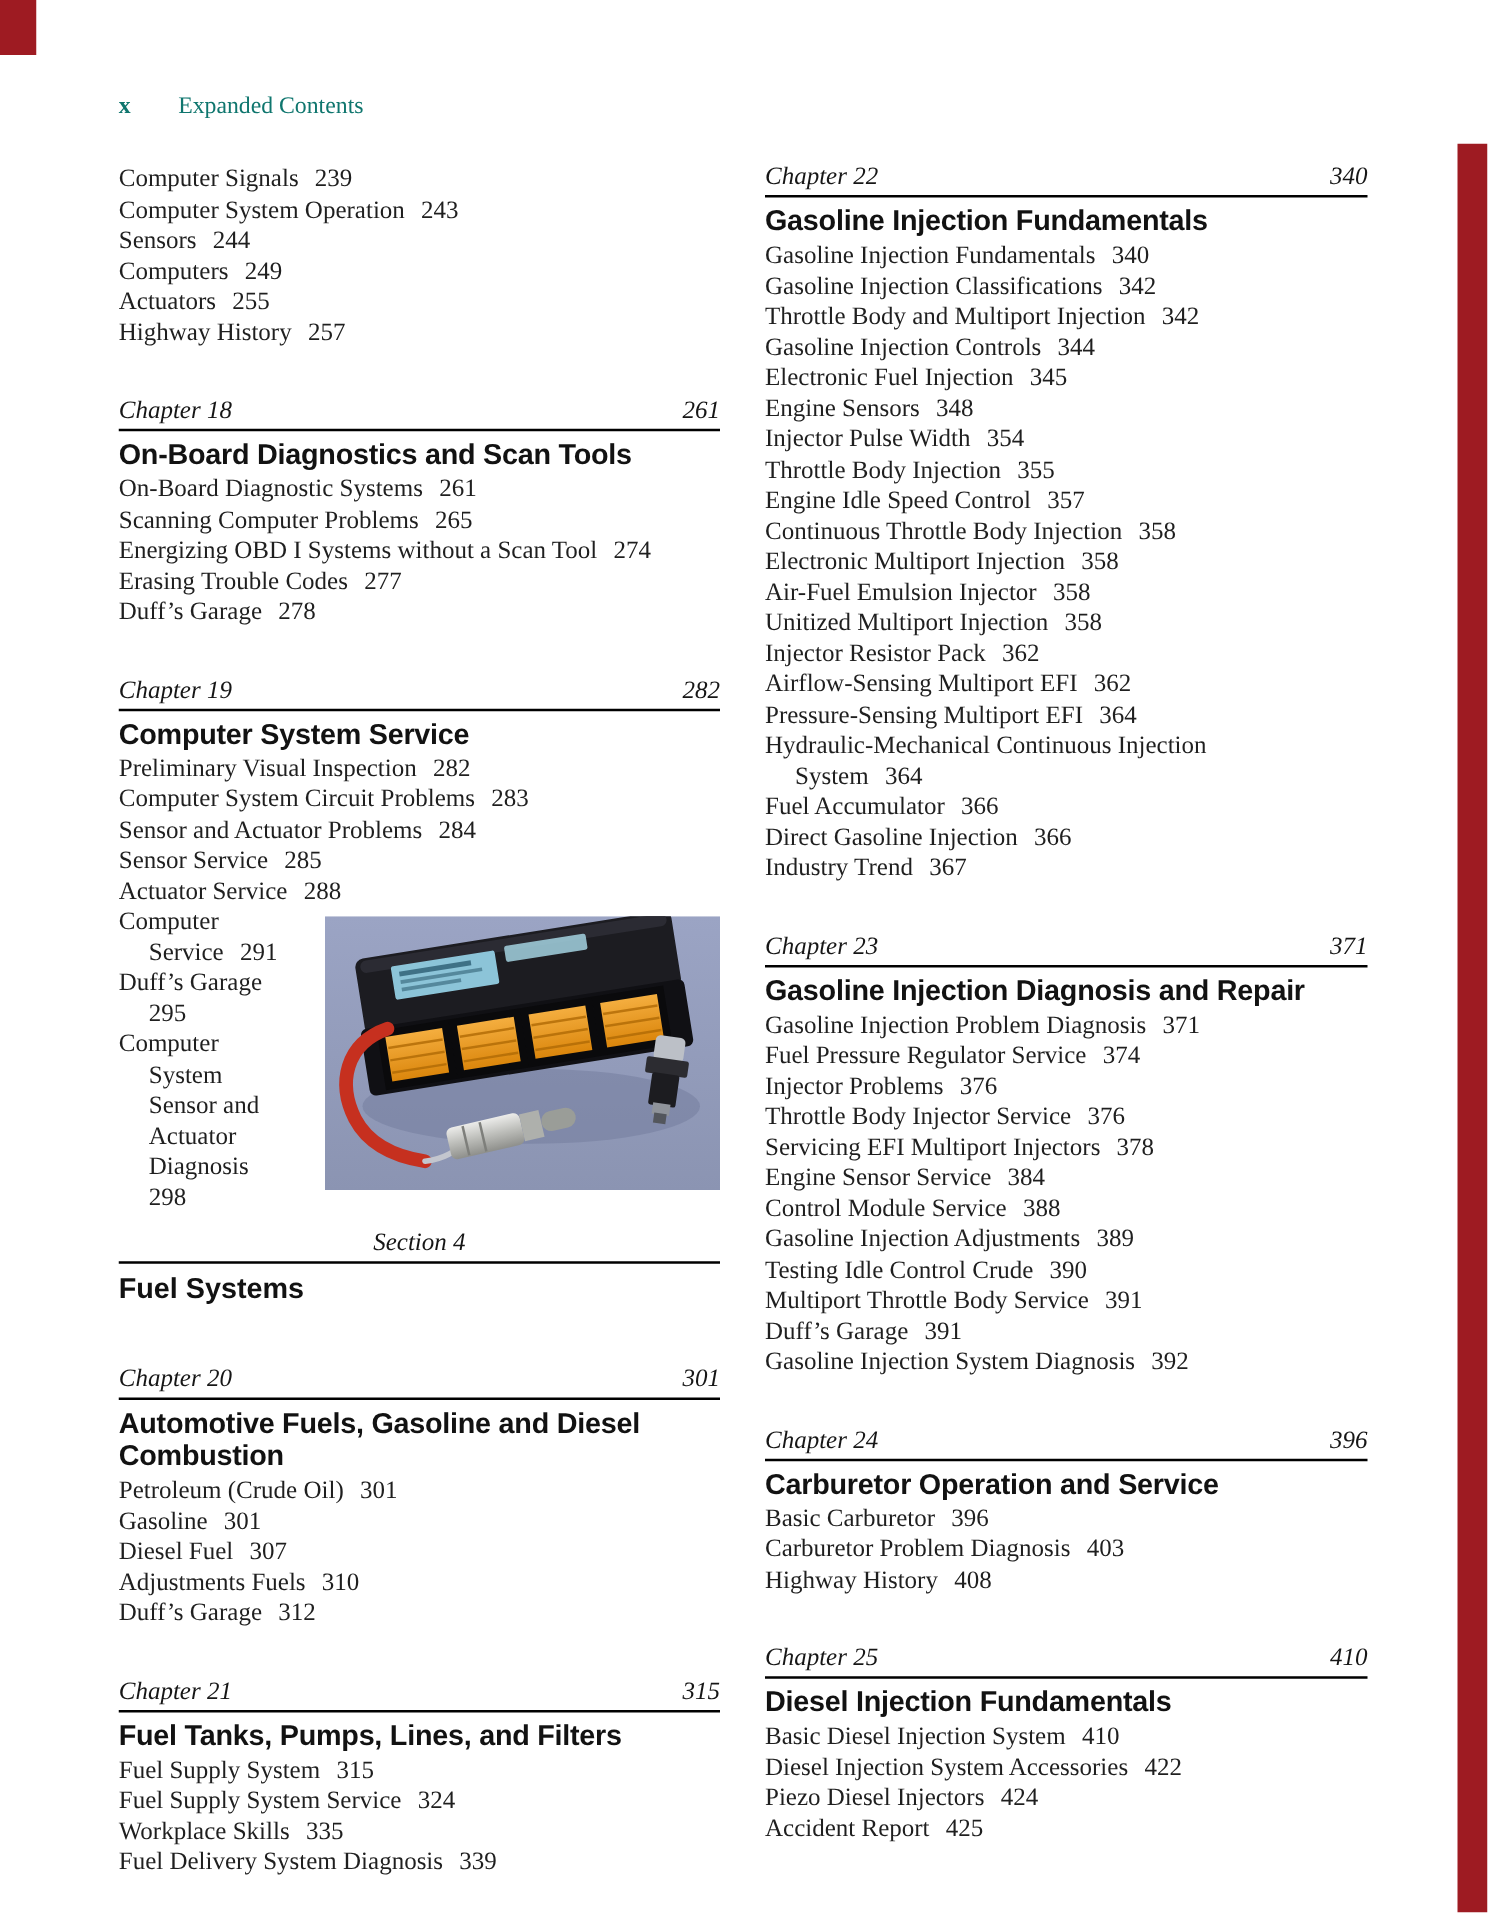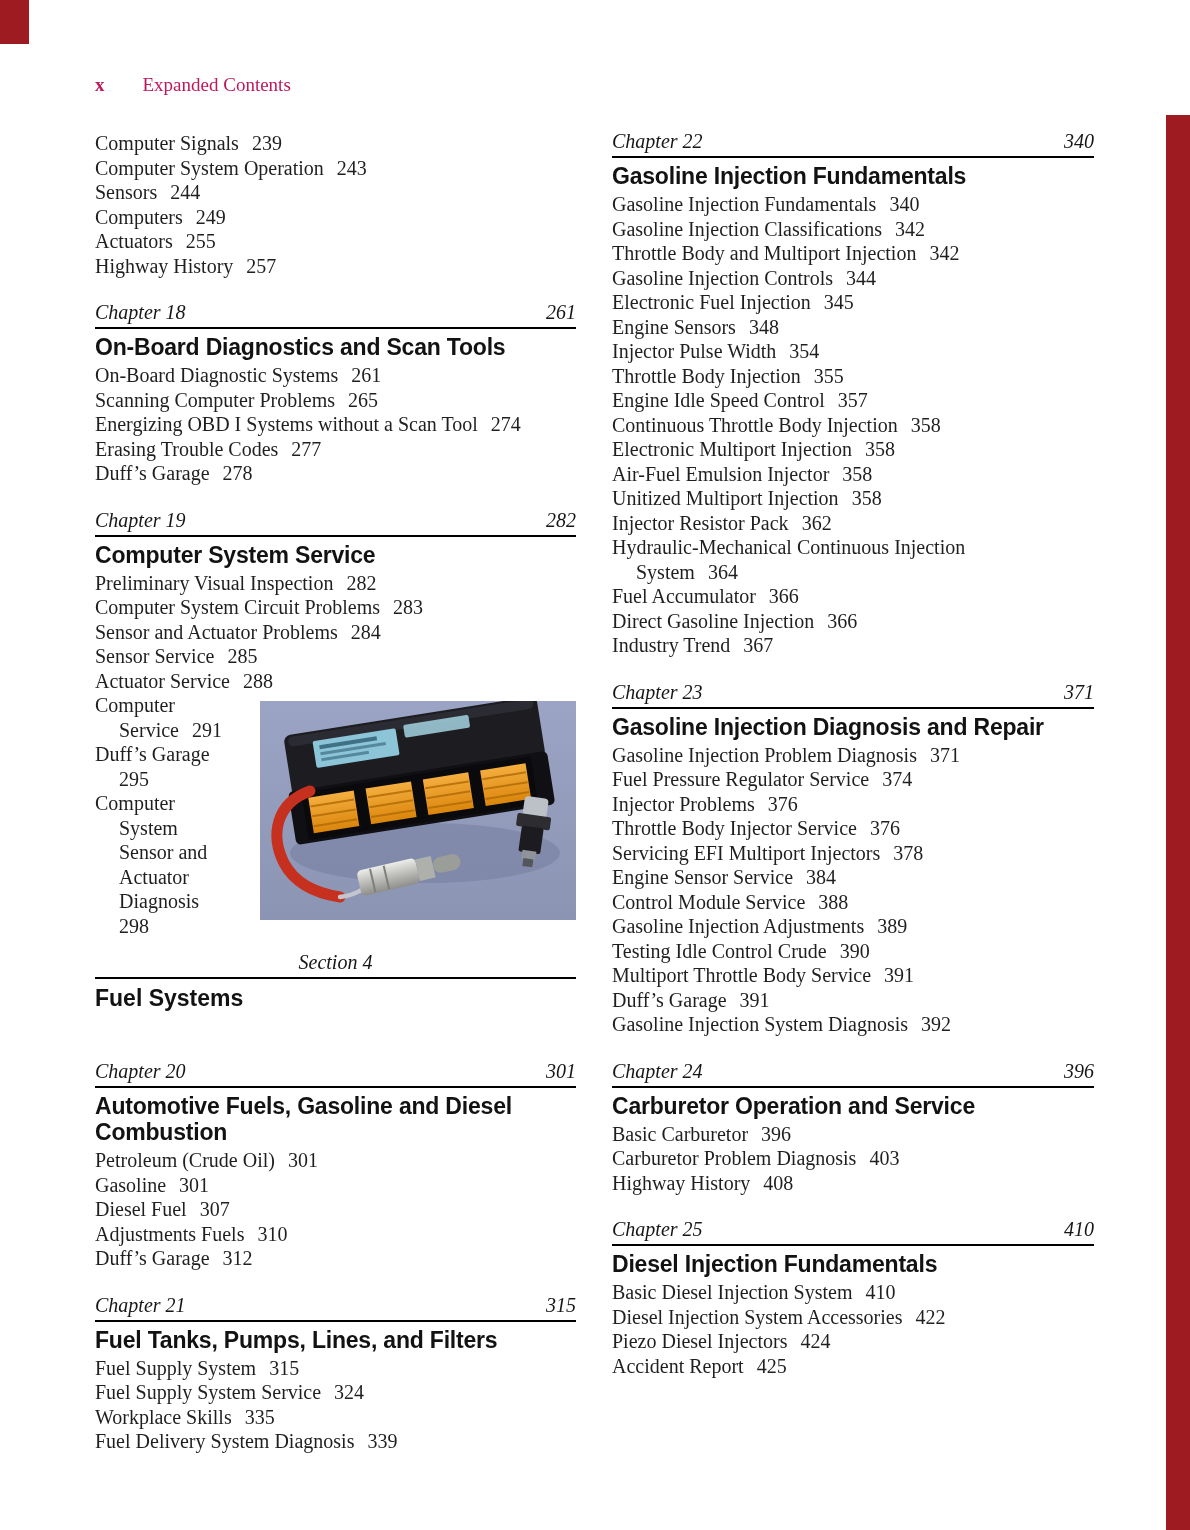--- a/index.html
+++ b/index.html
@@ -4,30 +4,30 @@
 <style>
   * { margin:0; padding:0; box-sizing:border-box; }
   html,body { background:#ffffff; }
   body { width:1190px; height:1530px; position:relative; overflow:hidden;
          font-family:"Liberation Serif","DejaVu Serif",serif; color:#1f1f1f; }
 
   .red-tab { position:absolute; background:#9e1b22; }
   .tab-corner { left:0; top:0; width:29px; height:44px; }
   .tab-edge { right:0; top:115px; bottom:0; width:24px; }
 
-  .page-header { position:absolute; left:95px; top:74px; font-size:19px; color:#be185d; }
+  .page-header { position:absolute; left:95px; top:74px; font-size:19px; color:#0f766e; }
   .page-header .folio { font-weight:bold; }
   .page-header .htitle { margin-left:38px; }
 
   .col { position:absolute; top:121px; }
   .col-left  { left:95px;  width:481px; }
   .col-right { left:612px; width:482px; }
 
   .block.toclist { margin-top:10px; }
-  .block.chapter { margin-top:24px; }
+  .block.chapter { margin-top:40px; }
   .col > .block:first-child { margin-top:10px; }
 
   .chap-row { display:flex; justify-content:space-between; align-items:baseline;
               font-style:italic; font-size:20px; line-height:21px;
               padding-bottom:4px; border-bottom:2.5px solid #000; color:#161616; }
   .chap-title { font-family:"Liberation Sans","DejaVu Sans",sans-serif;
                 font-weight:bold; font-size:23px; line-height:26px;
                 letter-spacing:-0.2px; color:#121212; margin:5px 0 3px 0; }
 
   .entry { font-size:20px; line-height:24.5px; white-space:nowrap; }
@@ -206,20 +206,22 @@
       <div class="entry"><span>Electronic Fuel Injection</span><span class="pg">345</span></div>
       <div class="entry"><span>Engine Sensors</span><span class="pg">348</span></div>
       <div class="entry"><span>Injector Pulse Width</span><span class="pg">354</span></div>
       <div class="entry"><span>Throttle Body Injection</span><span class="pg">355</span></div>
       <div class="entry"><span>Engine Idle Speed Control</span><span class="pg">357</span></div>
       <div class="entry"><span>Continuous Throttle Body Injection</span><span class="pg">358</span></div>
       <div class="entry"><span>Electronic Multiport Injection</span><span class="pg">358</span></div>
       <div class="entry"><span>Air-Fuel Emulsion Injector</span><span class="pg">358</span></div>
       <div class="entry"><span>Unitized Multiport Injection</span><span class="pg">358</span></div>
       <div class="entry"><span>Injector Resistor Pack</span><span class="pg">362</span></div>
+      <div class="entry"><span>Airflow-Sensing Multiport EFI</span><span class="pg">362</span></div>
+      <div class="entry"><span>Pressure-Sensing Multiport EFI</span><span class="pg">364</span></div>
       <div class="entry"><span>Hydraulic-Mechanical Continuous Injection</span></div>
       <div class="entry indent"><span>System</span><span class="pg">364</span></div>
       <div class="entry"><span>Fuel Accumulator</span><span class="pg">366</span></div>
       <div class="entry"><span>Direct Gasoline Injection</span><span class="pg">366</span></div>
       <div class="entry"><span>Industry Trend</span><span class="pg">367</span></div>
     </section>
     <section class="block chapter">
       <div class="chap-row">
         <span>Chapter 23</span>
         <span>371</span>

